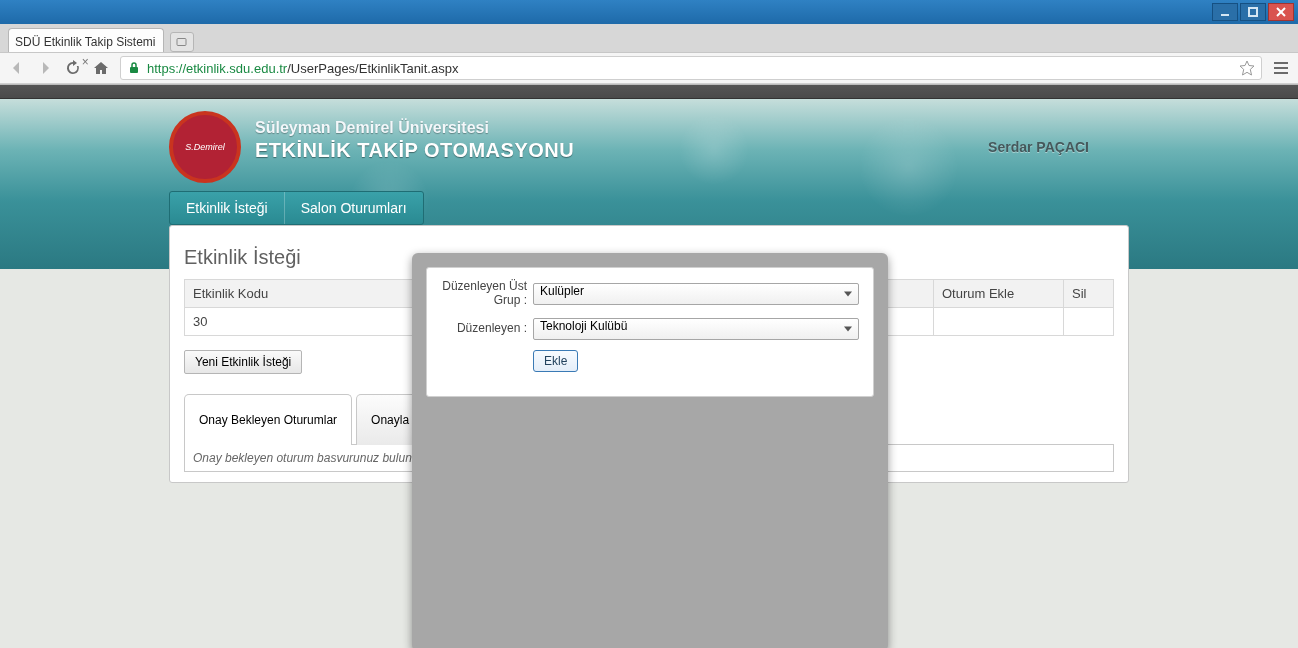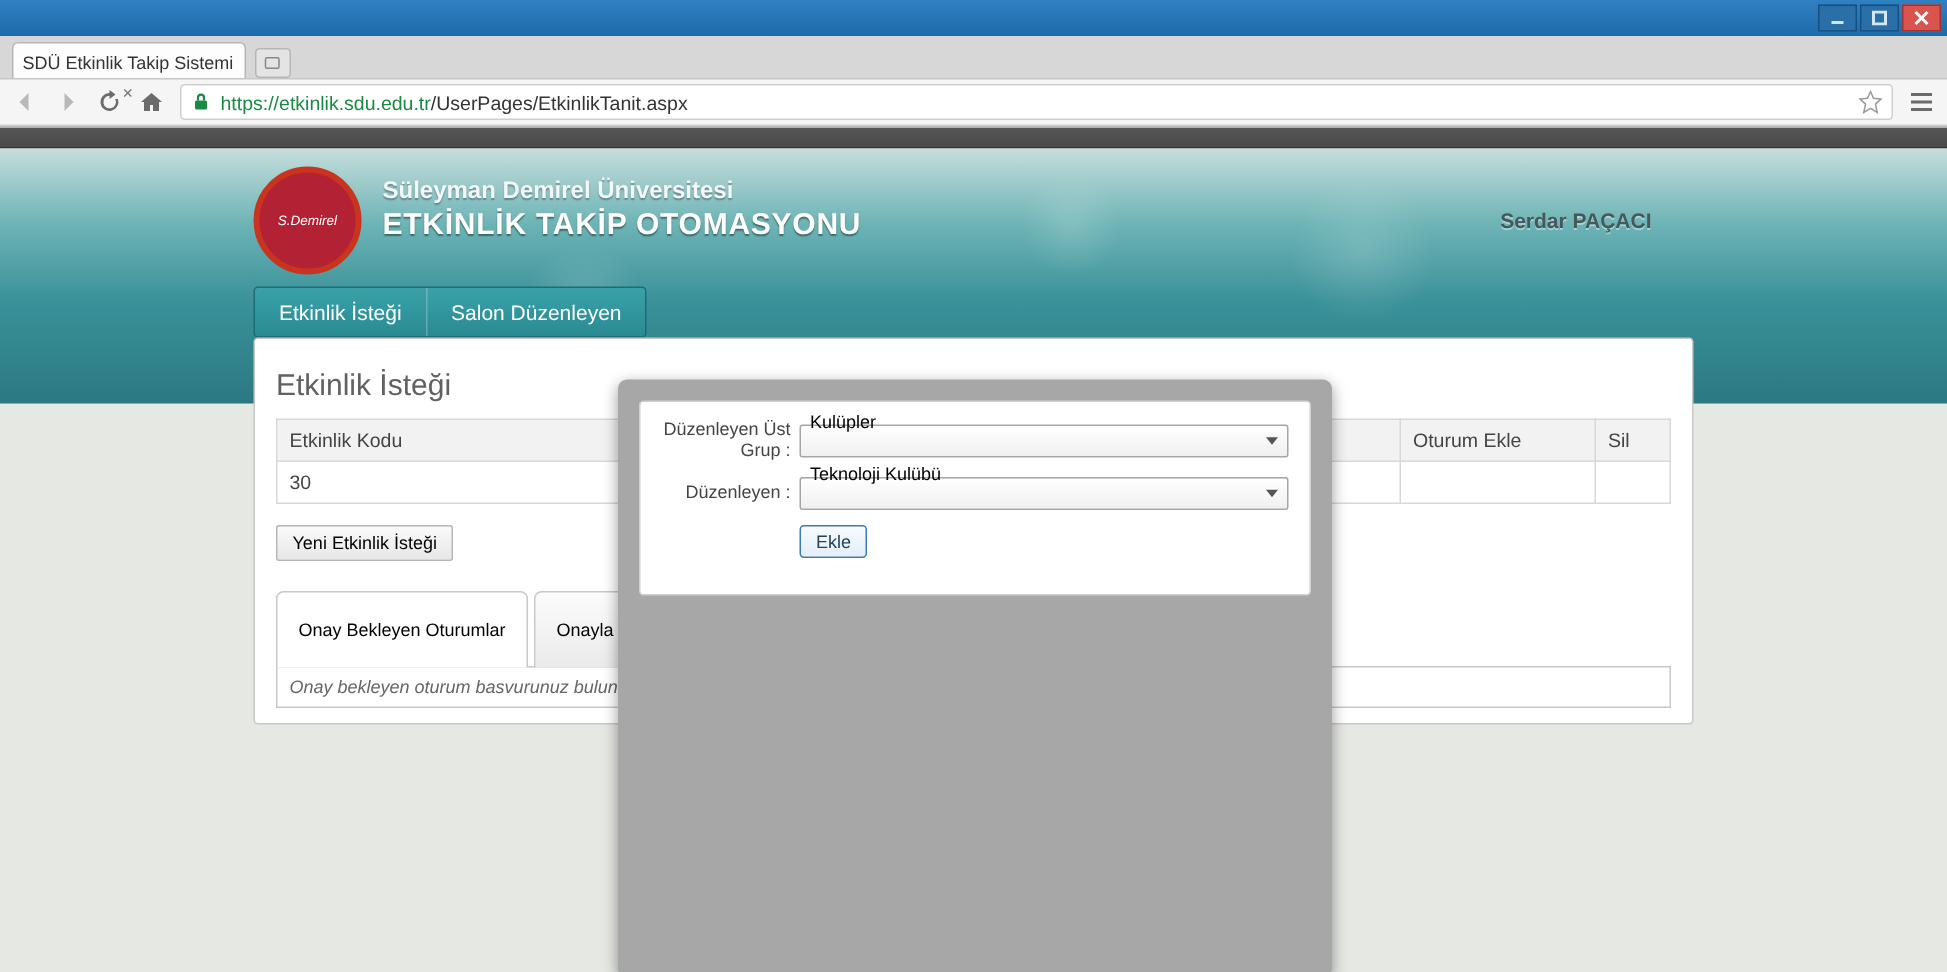--- a/index.html
+++ b/index.html
@@ -41,21 +41,21 @@
   .site-header { position:absolute; left:0; right:0; top:14px; height:170px;
     background: linear-gradient(#c6dedb 0%, #6cb3b5 30%, #3a9199 60%, #2b7982 100%); }
   .swirls { position:absolute; inset:0; opacity:.15; background:
      radial-gradient(circle at 30% 60%, #fff 2px, transparent 40px),
      radial-gradient(circle at 70% 40%, #fff 2px, transparent 50px),
      radial-gradient(circle at 55% 30%, #fff 2px, transparent 35px); pointer-events:none;}
   .site-inner { position:relative; width:960px; margin:0 auto; height:100%; }
   .logo { position:absolute; left:0; top:12px; width:72px; height:72px; border-radius:50%; background:#b22234; border:4px solid #c9341f; display:flex; align-items:center; justify-content:center; color:#fff; font-size:9px; font-style:italic; text-align:center; }
   .uni-name { position:absolute; left:86px; top:20px; font-size:16px; color:#f3f7fa; font-weight:600; text-shadow:0 1px 1px rgba(0,0,0,.3);}
   .app-name { position:absolute; left:86px; top:40px; font-size:20px; font-weight:700; color:#fff; text-shadow:0 1px 1px rgba(0,0,0,.4); letter-spacing:.5px;}
-  .user-name { position:absolute; right:28px; top:40px; font-size:14px; font-weight:700; color:#45585b; text-shadow:0 1px 0 rgba(255,255,255,.4);}
+  .user-name { position:absolute; right:40px; top:40px; font-size:14px; font-weight:700; color:#45585b; text-shadow:0 1px 0 rgba(255,255,255,.4);}
 
   
   .topnav { position:absolute; left:0; top:92px; height:34px; display:flex; align-items:stretch;
     background:linear-gradient(#3aa1a9,#2a8a92); border:1px solid #1f6d74; border-radius:3px; overflow:hidden; }
   .topnav .item { padding:0 16px; display:flex; align-items:center; color:#fff; font-size:14px; border-right:1px solid rgba(255,255,255,.25); cursor:pointer;}
   .topnav .item:last-child { border-right:none; }
 
   
   .main-panel { position:absolute; top:140px; left:50%; transform:translateX(-50%); width:960px; background:#fff; border:1px solid #c8c8c8; border-radius:3px; padding:20px 14px 10px; }
   .section-title { font-size:20px; color:#616161; font-weight:400; margin-bottom:10px; }
@@ -73,21 +73,21 @@
   .dlg-titlebar { height:24px; background:linear-gradient(#fcfcfc,#e9e9e9); border:1px solid #cfcfcf; border-radius:4px 4px 0 0; display:flex; align-items:center; justify-content:space-between; padding:0 6px 0 10px; }
   .dlg-title { font-size:12px; font-weight:600; color:#333; }
   .dlg-ctrls { display:flex; gap:8px; align-items:center; }
   .dlg-ctrl { width:14px; height:14px; border-radius:3px; background:#6b6b6b; color:#fff; font-size:10px; display:flex; align-items:center; justify-content:center; cursor:pointer; }
   .dlg-ctrl.dash { background:transparent; color:#555; font-weight:bold; font-size:14px;}
   .dlg-ctrl.box  { background:transparent; border:1.5px solid #555; width:10px; height:10px;}
   .dlg-body { background:#a7a7a7; border-top:none; padding:10px; border-radius:0 0 4px 4px; }
   .form-panel { background:#fff; border:1px solid #d0d0d0; border-radius:3px; padding:12px 14px 14px; }
   .form-row { display:flex; align-items:center; margin-bottom:10px; }
   .form-label { width:92px; text-align:right; font-size:12px; color:#444; padding-right:6px; line-height:1.15; }
-  .select { position:relative; flex:1; height:22px; border:1px solid #a6a6a6; background:linear-gradient(#fff,#f0f0f0); border-radius:2px; font-size:12px; padding:0 22px 16px 6px; display:flex; align-items:flex-end; cursor:pointer;}
+  .select { position:relative; flex:1; height:22px; border:1px solid #a6a6a6; background:linear-gradient(#fff,#f0f0f0); border-radius:2px; font-size:12px; padding:0 22px 0 6px; display:flex; align-items:flex-start; cursor:pointer;}
   .select::after { content:""; position:absolute; right:6px; top:50%; width:0; height:0; border-left:4px solid transparent; border-right:4px solid transparent; border-top:5px solid #555; transform:translateY(-50%);}
   .ekle-btn { display:inline-flex; align-items:center; border:1px solid #3a7ab5; border-radius:3px; background:linear-gradient(#f7fbff,#e4eef9); padding:3px 10px; font-size:12px; color:#23435e; cursor:pointer; }
   .grey-fill { height:240px; }
 
 </style>
 </head>
 <body>
 
 <div class="os-titlebar">
   <div class="os-btn">
@@ -171,21 +171,21 @@
     <div class="swirls"></div>
     <div class="site-inner">
       <div class="logo">
           <span>S.Demirel</span>
         </div>
       <div class="uni-name">Süleyman Demirel Üniversitesi</div>
       <div class="app-name">ETKİNLİK TAKİP OTOMASYONU</div>
       <div class="user-name">Serdar PAÇACI</div>
       <div class="topnav">
         <div class="item">Etkinlik İsteği</div>
-        <div class="item">Salon Düzenleyen</div>
+        <div class="item">Salon Oturumları</div>
       </div>
     </div>
   </div>
 
   <div class="main-panel">
     <div class="section-title">Etkinlik İsteği</div>
     <table class="grid">
       <thead>
           <tr>
         <th>Etkinlik Kodu</th>

